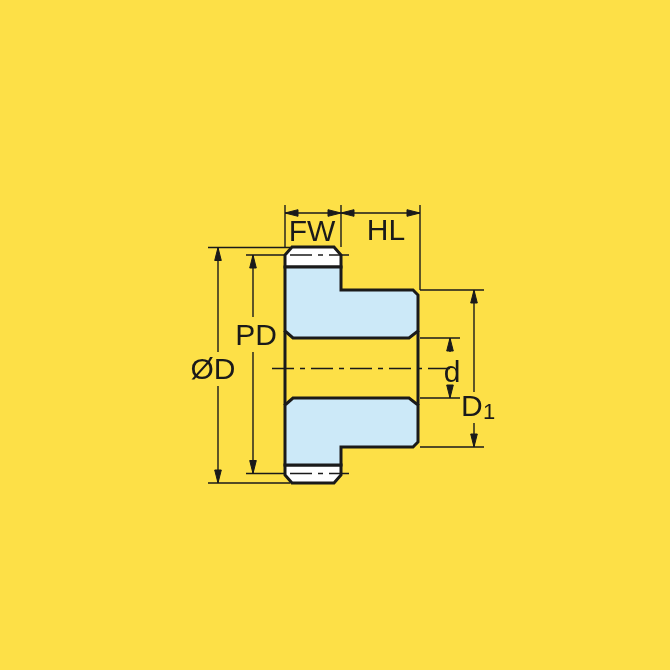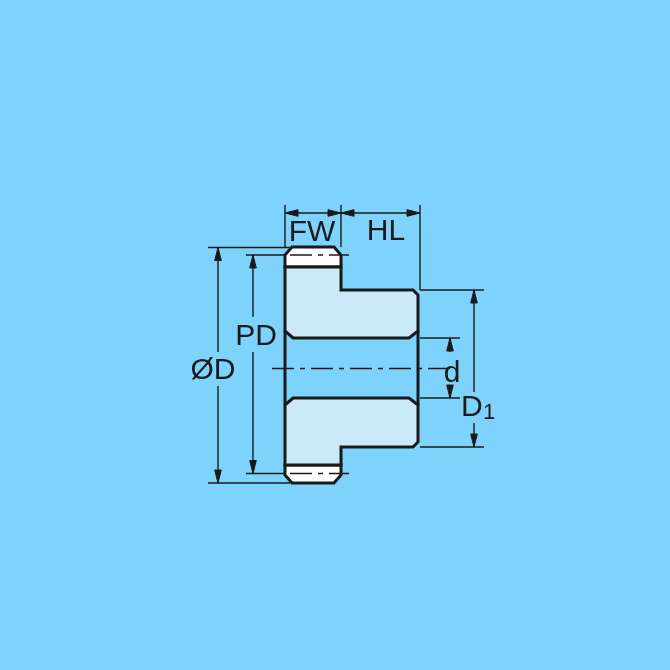--- a/index.html
+++ b/index.html
@@ -7,21 +7,21 @@
     padding: 0;
     background: #ffffff;
     width: 670px;
     height: 670px;
     font-family: "Liberation Sans", sans-serif;
   }
   .canvas {
     position: relative;
     width: 670px;
     height: 670px;
-    background: #7dd3fc;
+    background: #fde047;
     overflow: hidden;
   }
   svg { display: block; }
   .outline {
     stroke-width: 3;
     stroke-linejoin: miter;
   }
   .thin {
     stroke-width: 1.4;
     fill: none;

